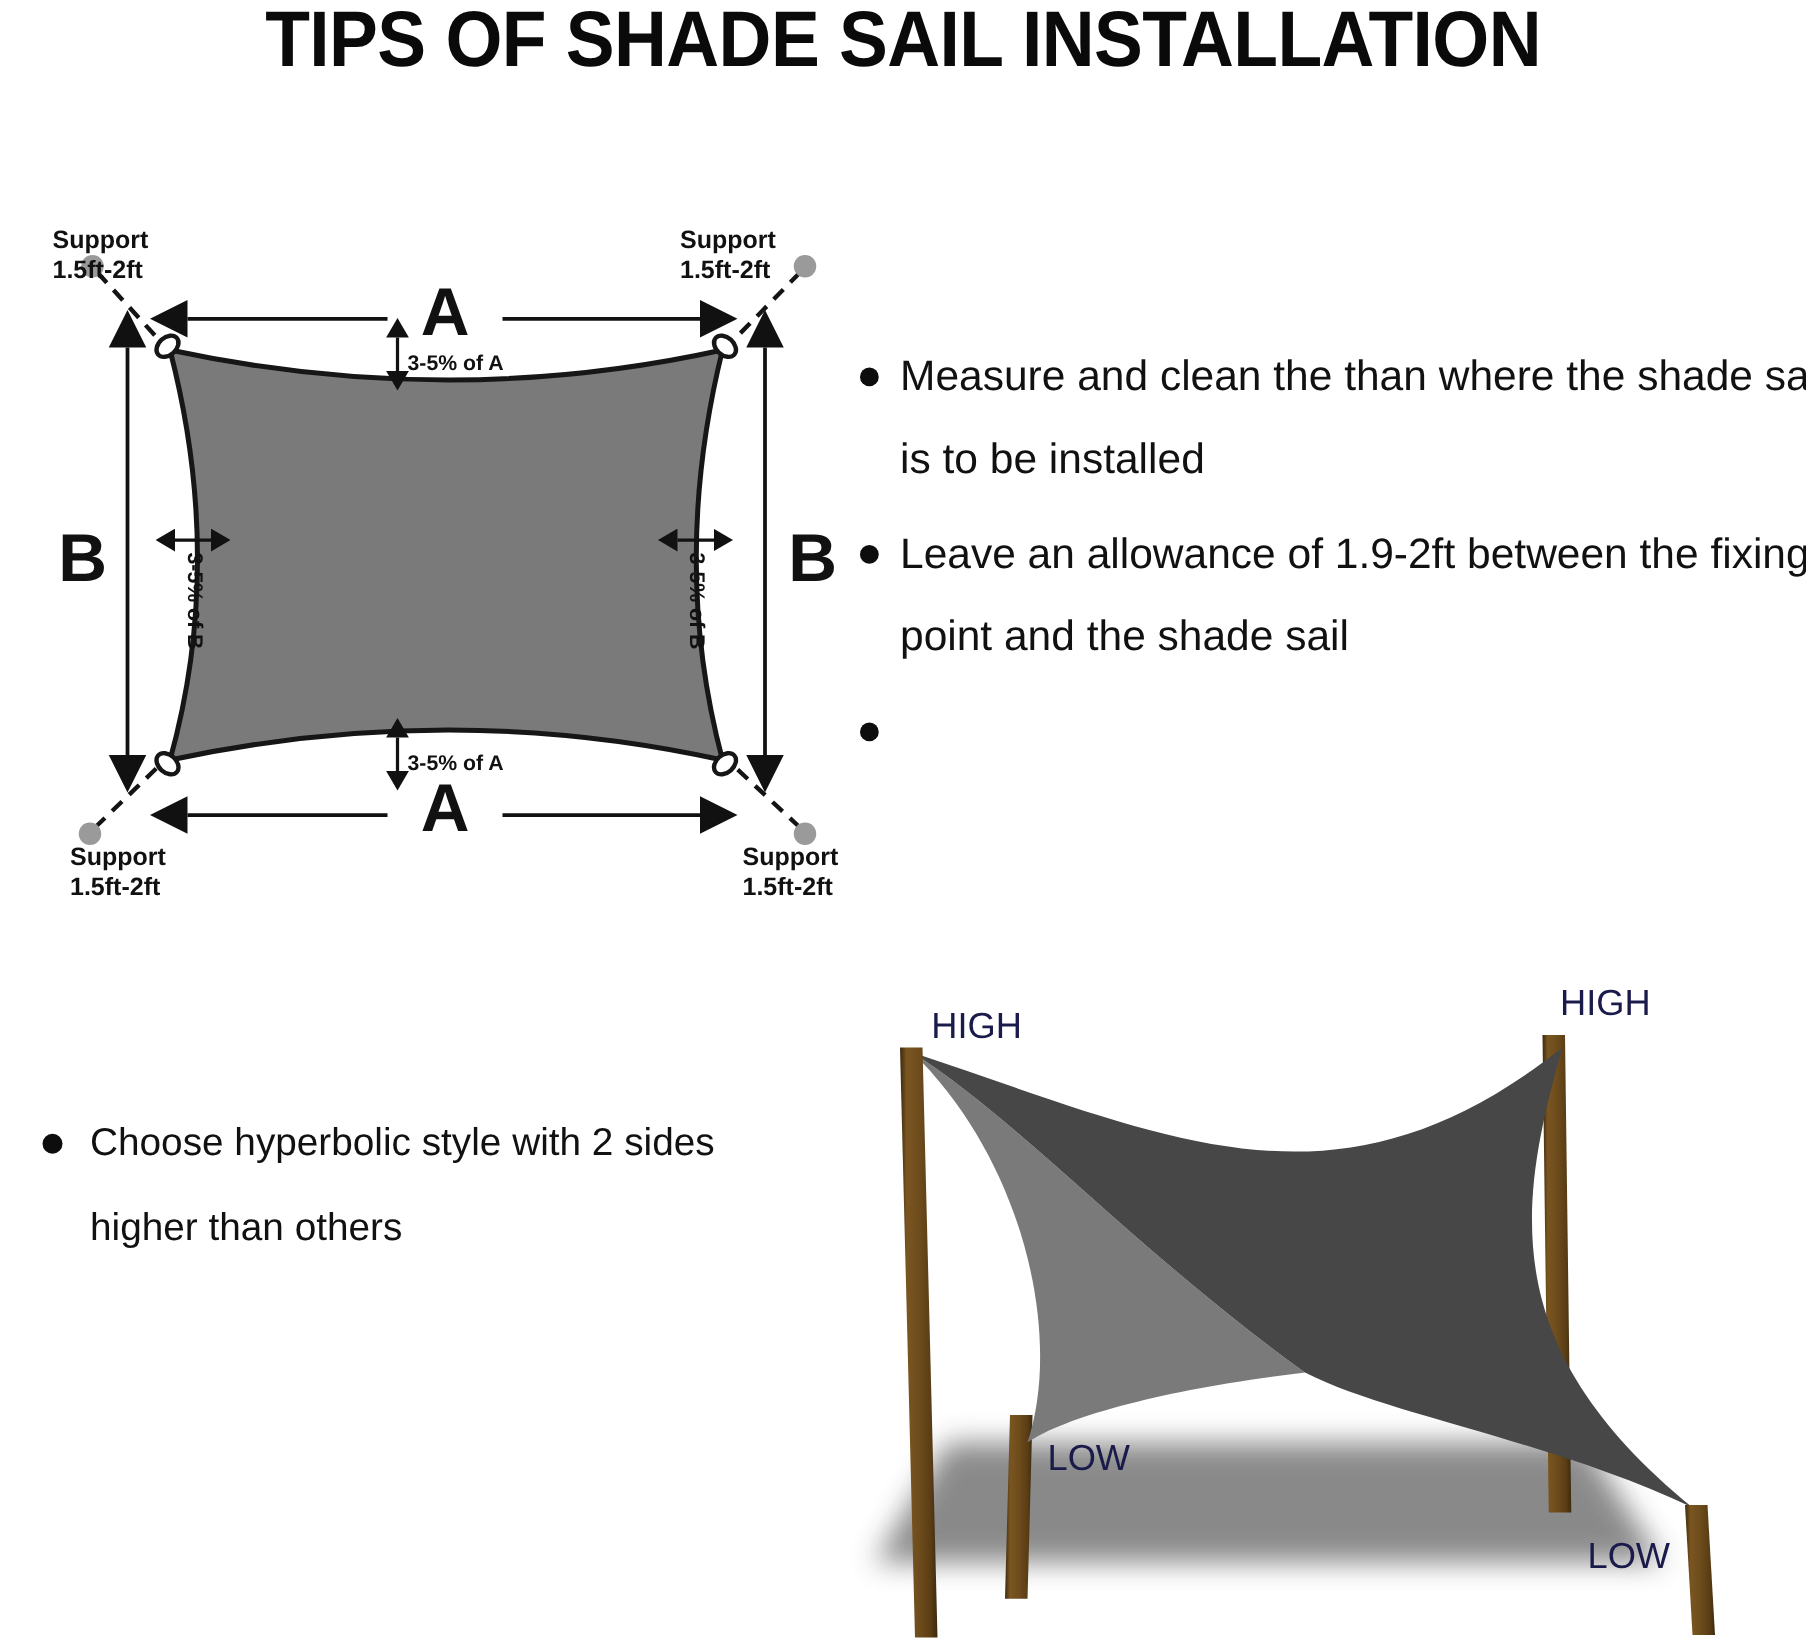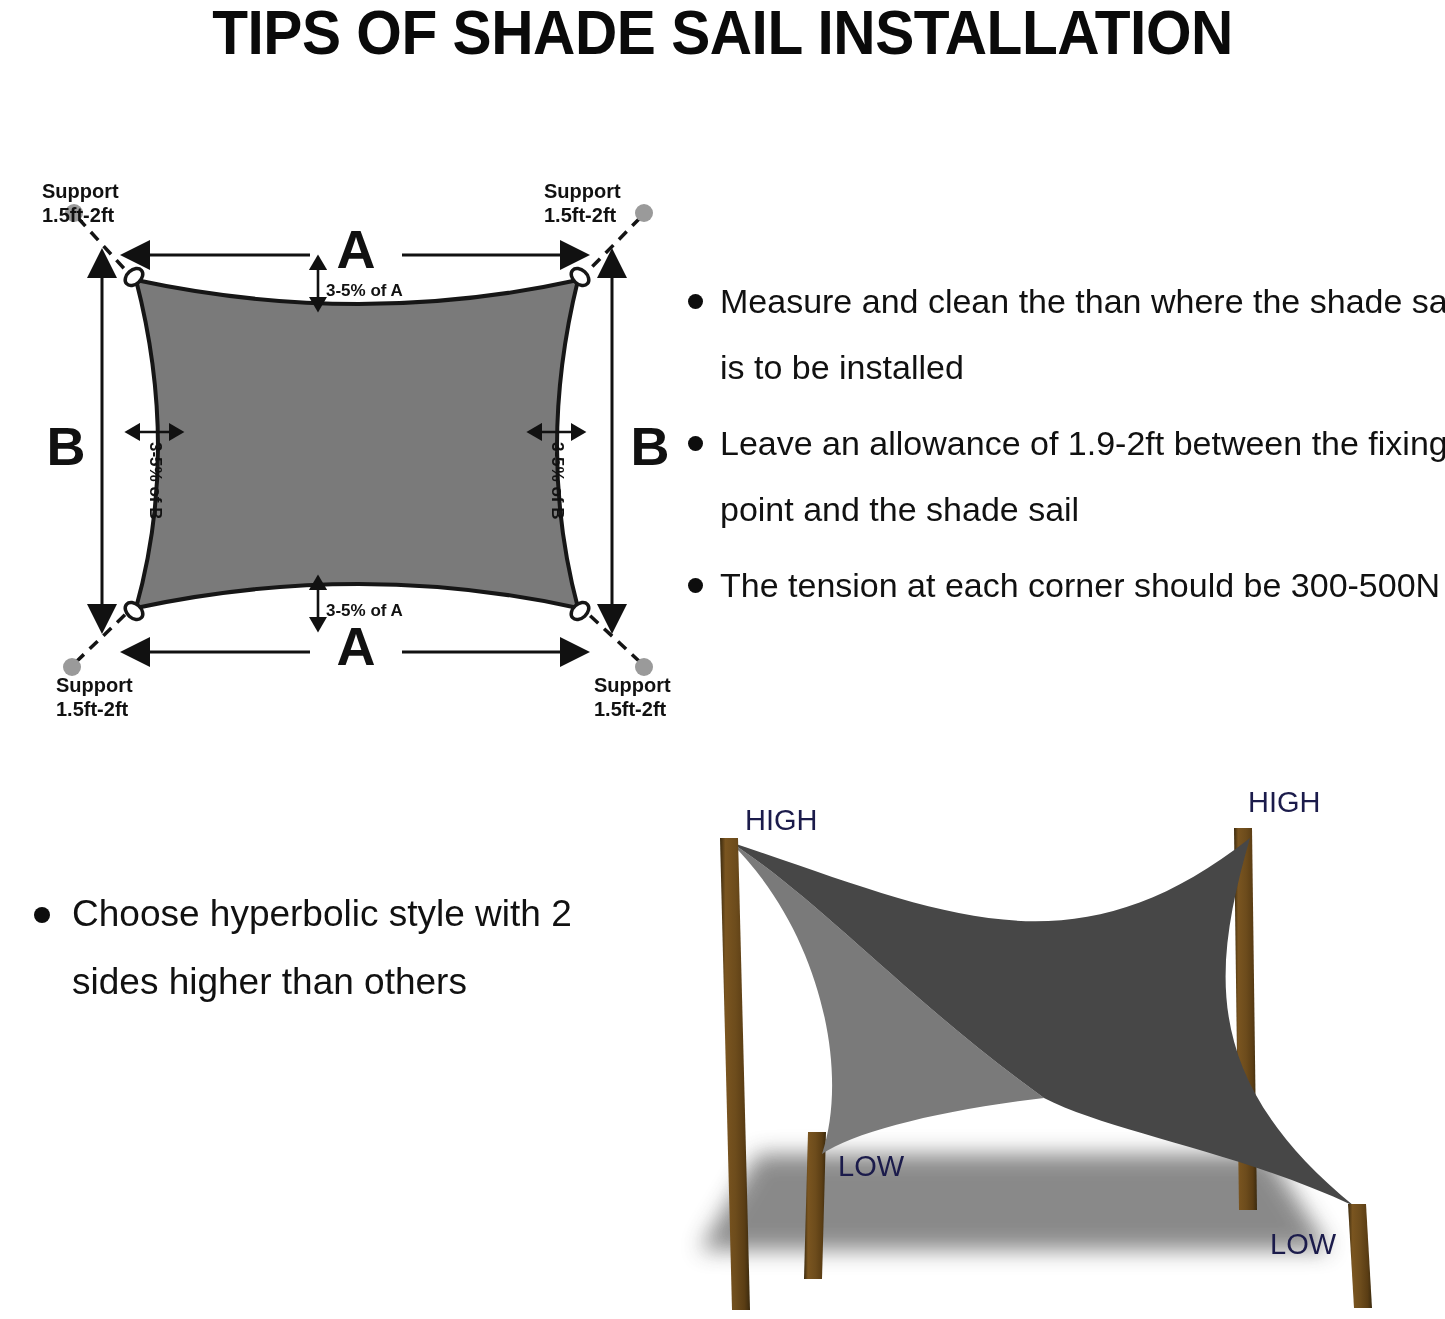--- a/index.html
+++ b/index.html
@@ -88,21 +88,21 @@
   #tips-list-top .bullet-item {
     font-size: 34px;
     line-height: 66px;
   }
   #tips-list-top .bullet-item .dot {
     top: 26px;
     width: 15px;
     height: 15px;
   }
   #tips-list-bottom .bullet-item {
-    font-size: 37px;
+    font-size: 31px;
     line-height: 68px;
   }
   #tips-list-bottom .bullet-item .dot {
     top: 27px;
     left: 6px;
     width: 16px;
     height: 16px;
   }
 
   
@@ -240,21 +240,20 @@
     <li class="bullet-item">
       <span class="dot"></span>
       <span>Measure and clean the than where the shade sail is to be installed</span>
     </li>
     <li class="bullet-item">
       <span class="dot"></span>
       <span>Leave an allowance of 1.9-2ft between the fixing point and the shade sail</span>
     </li>
     <li class="bullet-item">
       <span class="dot"></span>
-      <span>The tension at each corner should be 300-500N</span>
     </li>
   </ul>
 </div>
 
 <div class="panel" id="tips-list-bottom">
   <ul class="bullet-list">
     <li class="bullet-item">
       <span class="dot"></span>
       <span>Choose hyperbolic style with 2 sides higher than others</span>
     </li>

